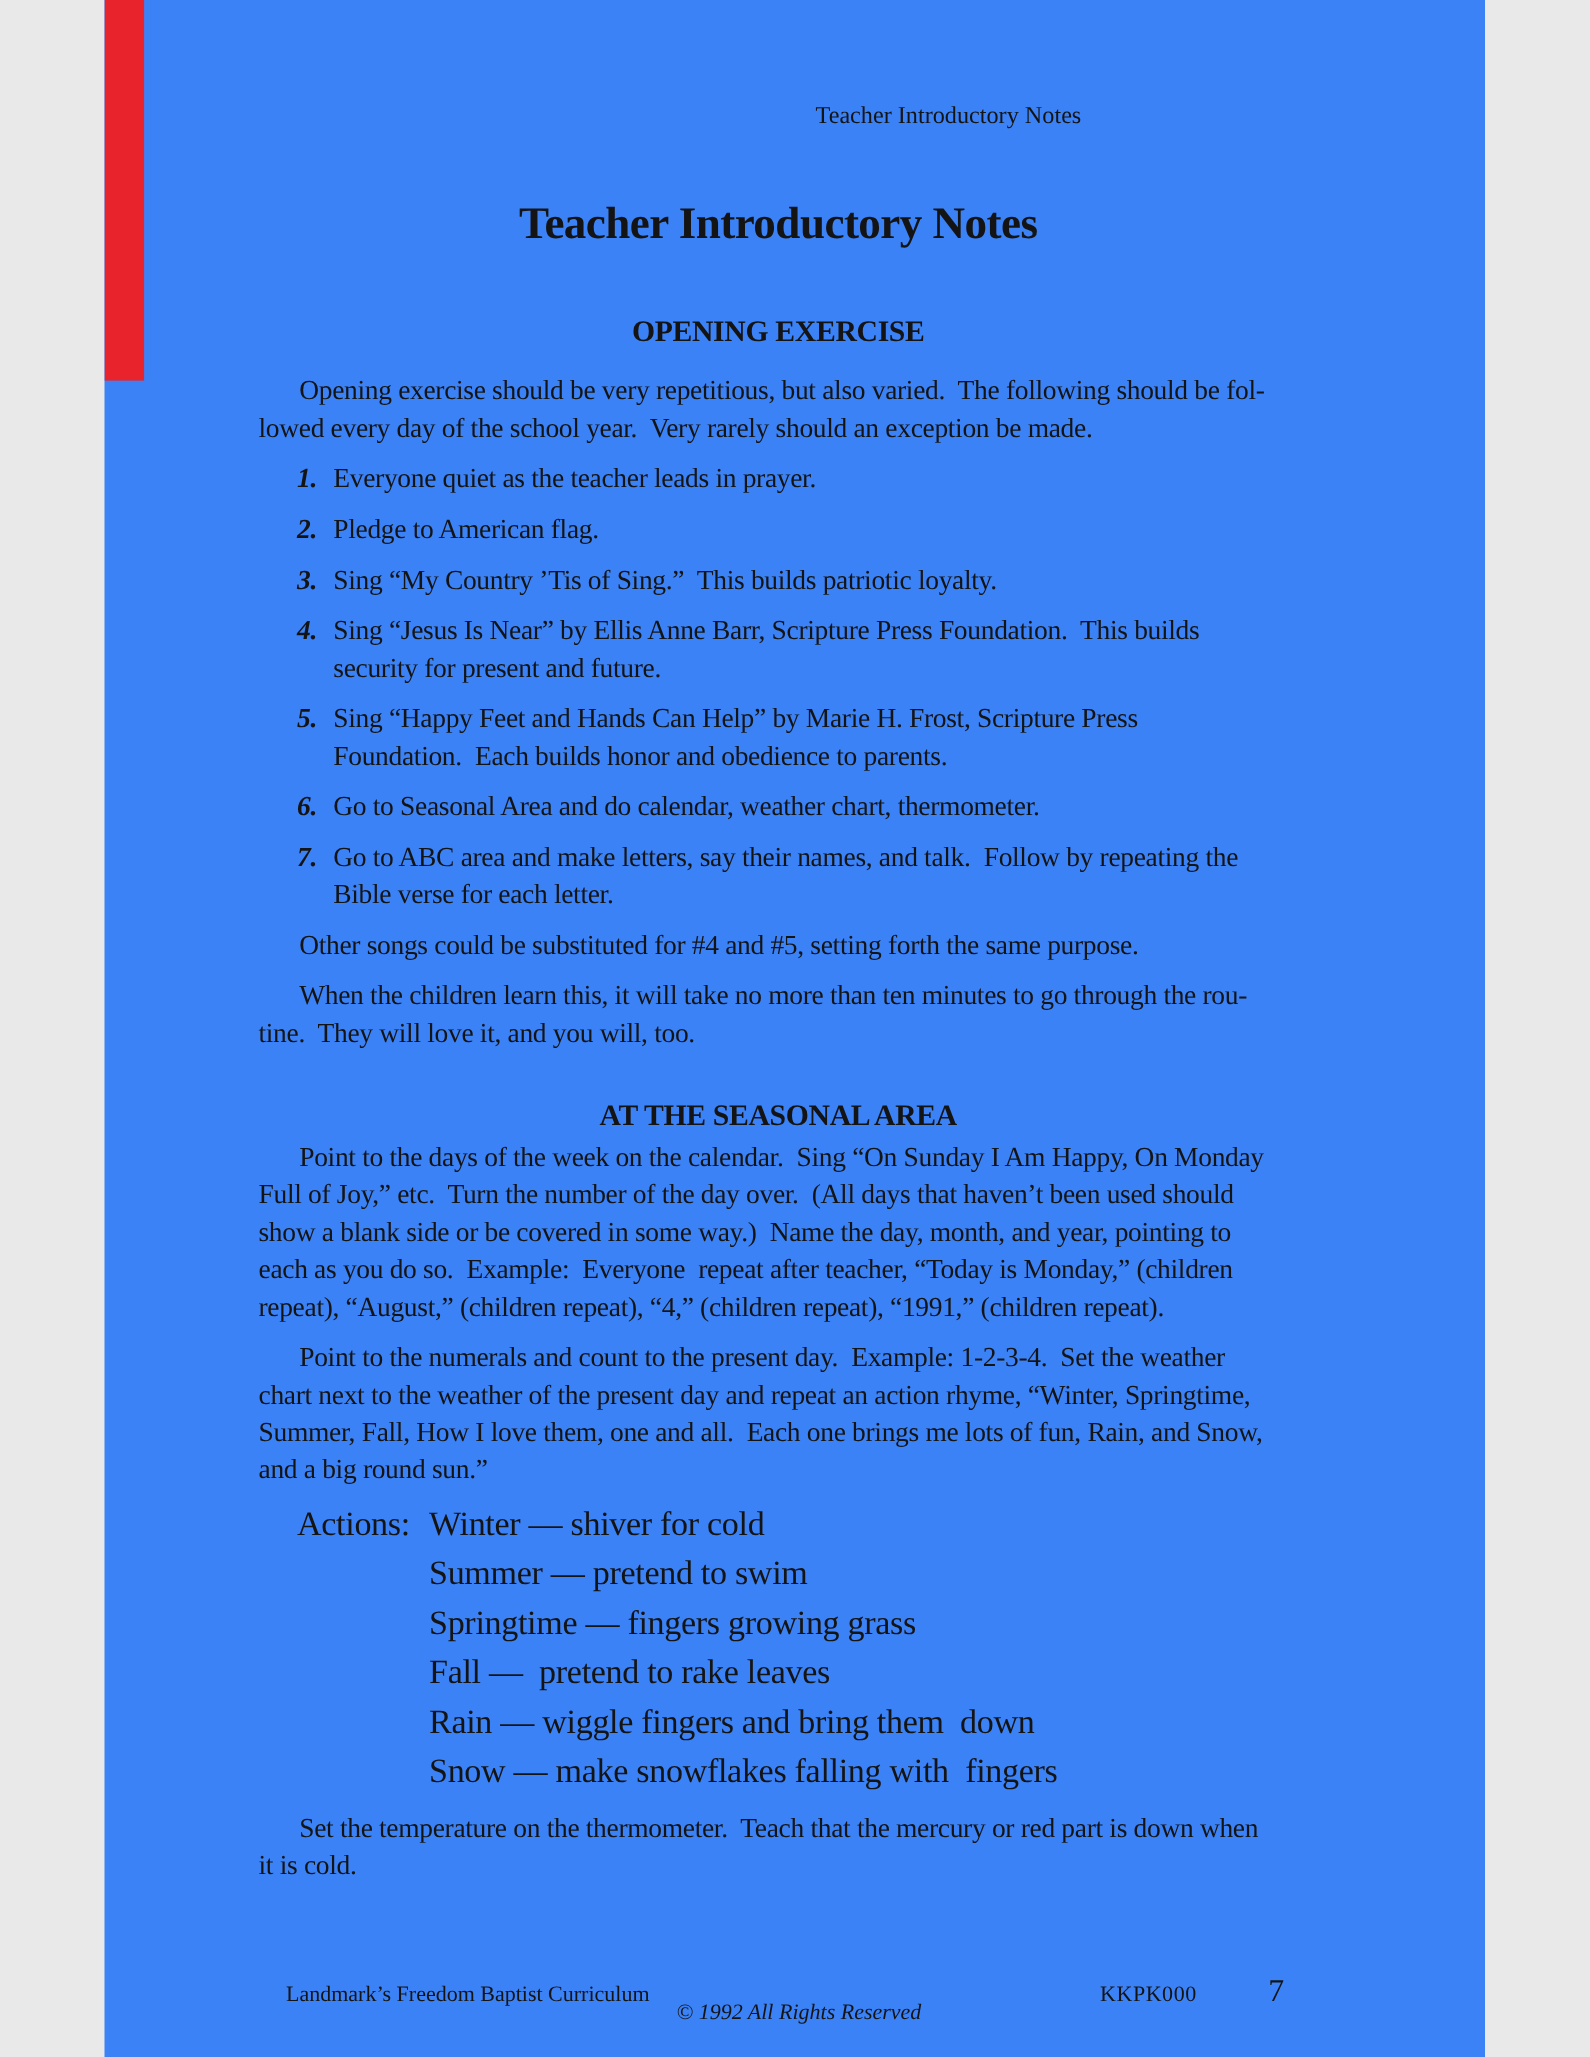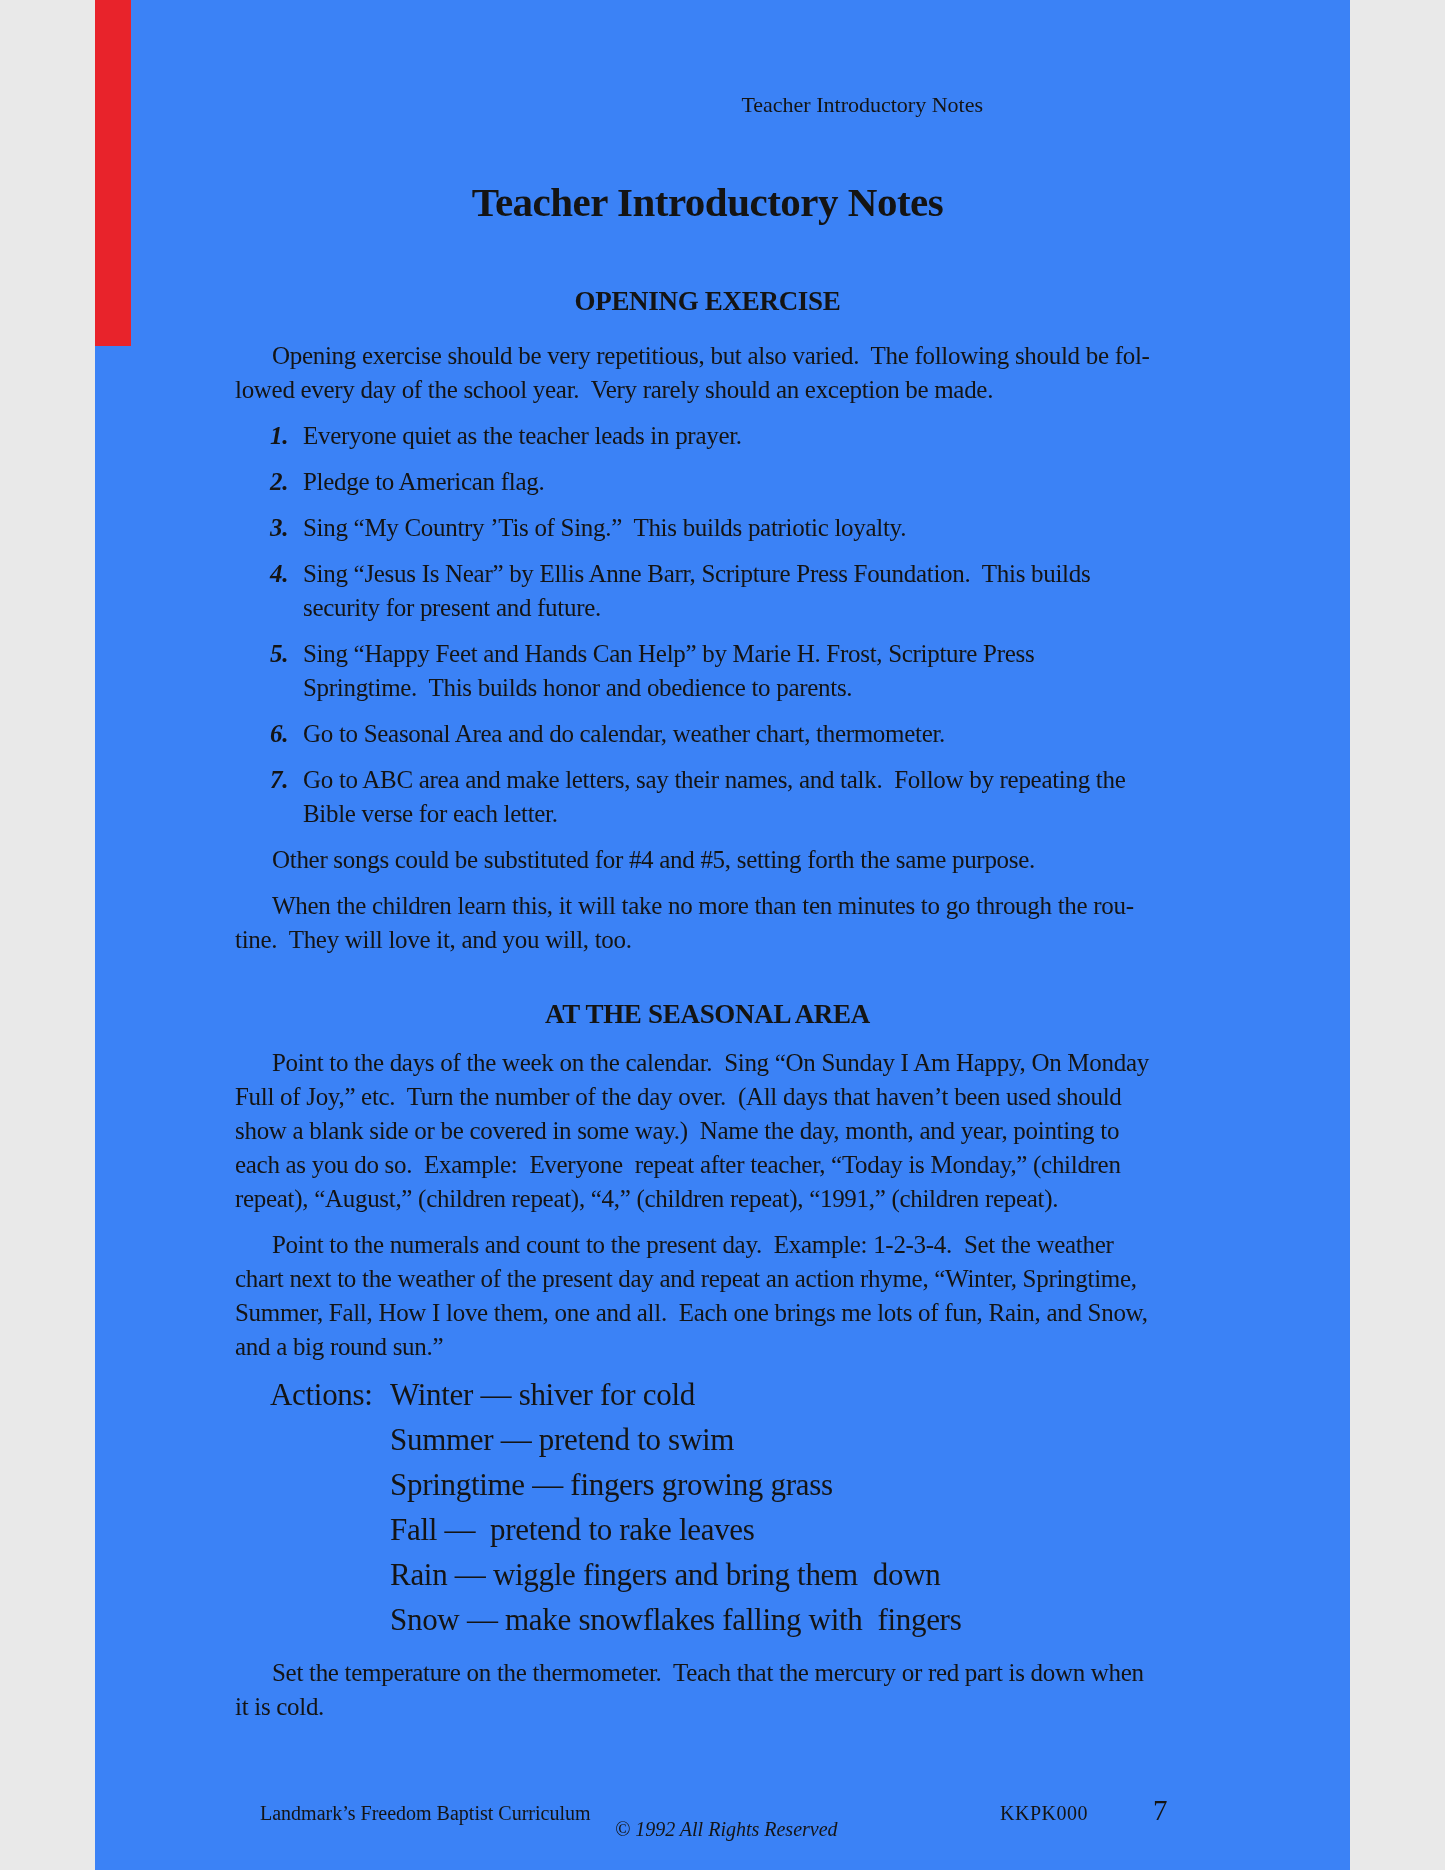--- a/index.html
+++ b/index.html
@@ -46,21 +46,21 @@
     letter-spacing: -0.5px;
   }
   .section-heading {
     margin: 0;
     text-align: center;
     font-size: 27px;
     font-weight: bold;
     letter-spacing: -0.3px;
   }
   .heading-opening { margin-top: 60px; }
-  .heading-seasonal { margin-top: 42px; margin-bottom: 16px; }
+  .heading-seasonal { margin-top: 42px; margin-bottom: 6px; }
   .para {
     margin: 0 0 12px 0;
     font-size: 25px;
     line-height: 34px;
     letter-spacing: -0.3px;
     white-space: pre;
     text-indent: 37px;
   }
   .intro-para { margin-top: 22px; }
   .num-list { margin: 0 0 0 0; }
@@ -135,21 +135,21 @@
         <span class="item-text">Sing “My Country ’Tis of Sing.”  This builds patriotic loyalty.</span>
       </div>
       <div class="num-item">
         <span class="num">4.</span>
         <span class="item-text">Sing “Jesus Is Near” by Ellis Anne Barr, Scripture Press Foundation.  This builds
 security for present and future.</span>
       </div>
       <div class="num-item">
         <span class="num">5.</span>
         <span class="item-text">Sing “Happy Feet and Hands Can Help” by Marie H. Frost, Scripture Press
-Springtime.  This builds honor and obedience to parents.</span>
+Foundation.  Each builds honor and obedience to parents.</span>
       </div>
       <div class="num-item">
         <span class="num">6.</span>
         <span class="item-text">Go to Seasonal Area and do calendar, weather chart, thermometer.</span>
       </div>
       <div class="num-item">
         <span class="num">7.</span>
         <span class="item-text">Go to ABC area and make letters, say their names, and talk.  Follow by repeating the
 Bible verse for each letter.</span>
       </div>

